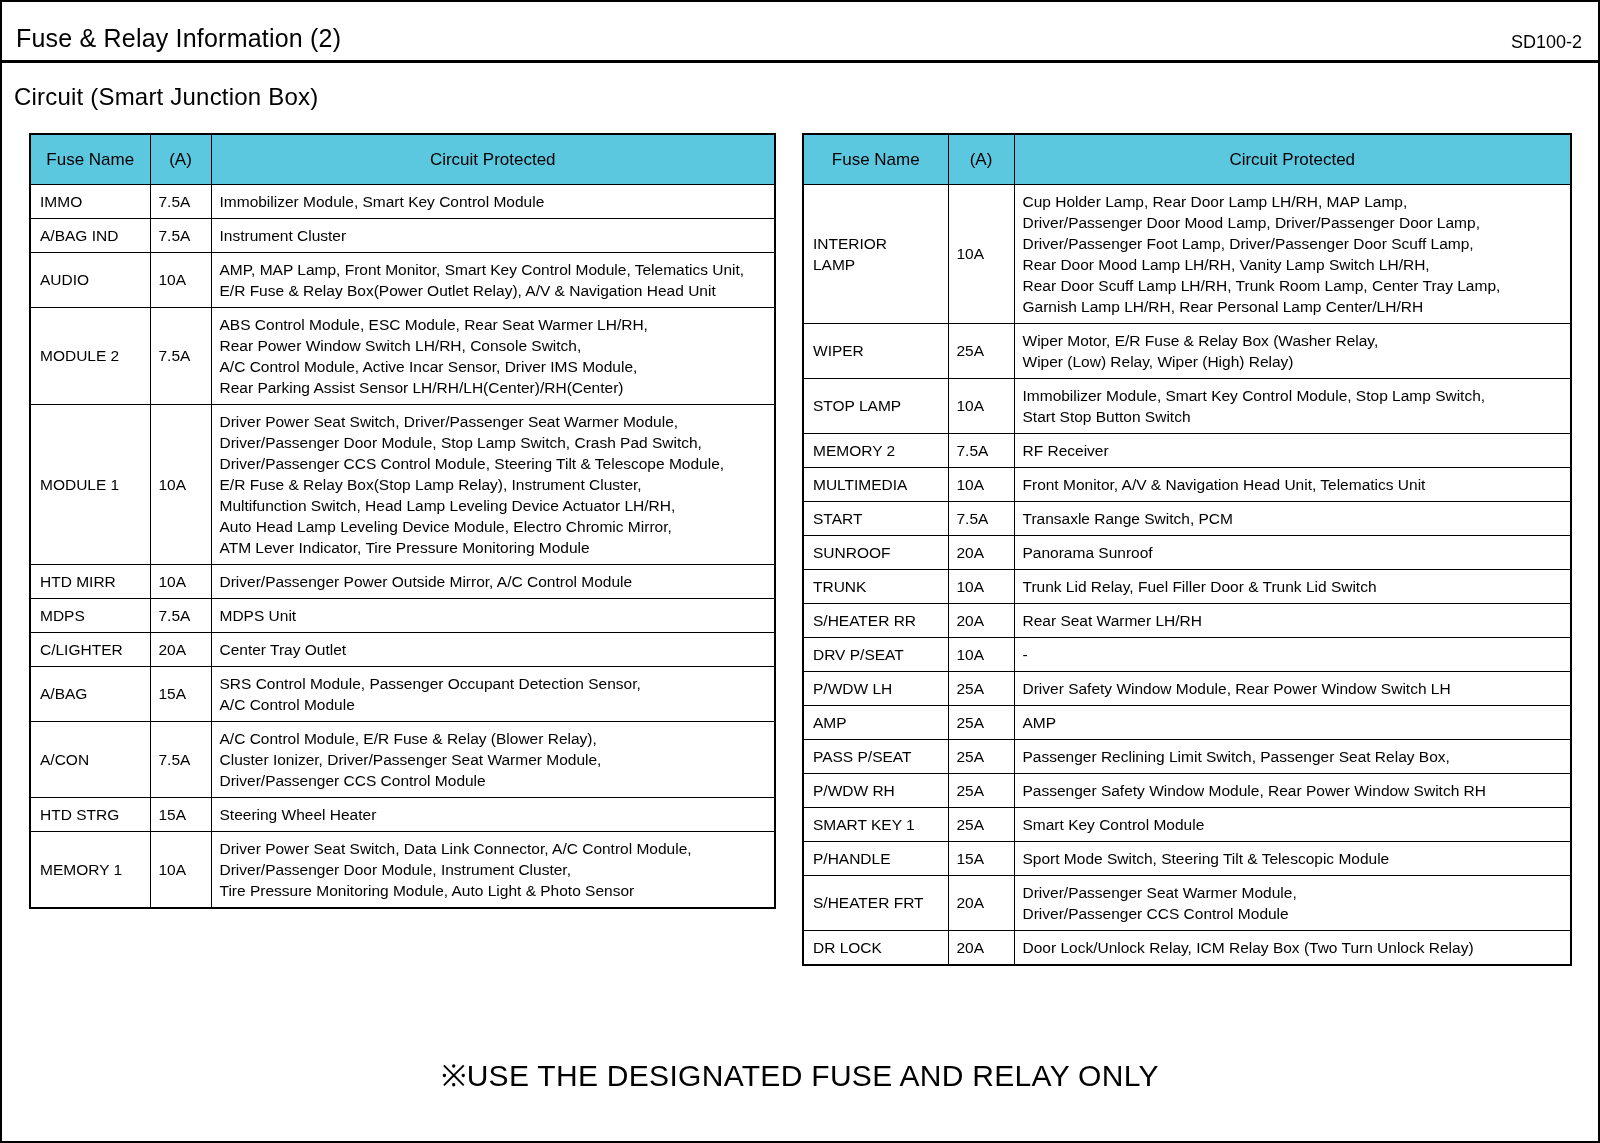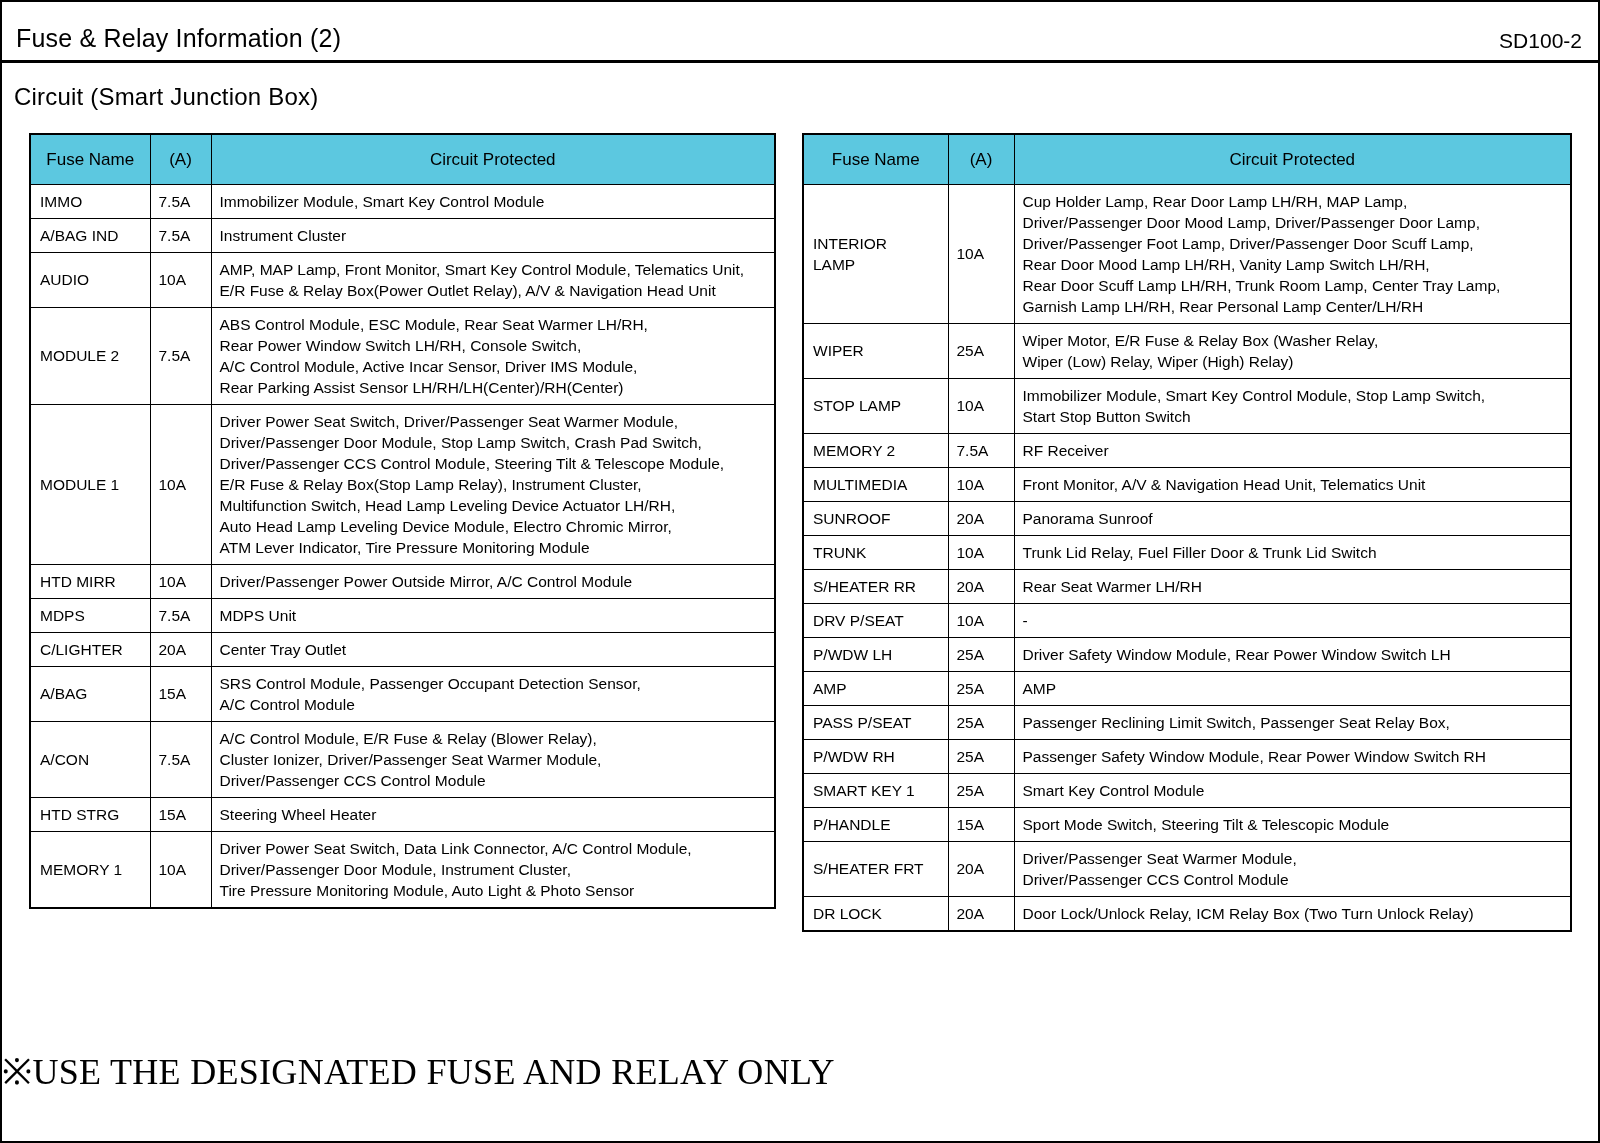--- a/index.html
+++ b/index.html
@@ -15,21 +15,21 @@
     overflow: hidden;
   }
   .topbar {
     display: flex;
     justify-content: space-between;
     align-items: flex-end;
     padding: 22px 16px 7px 14px;
     border-bottom: 3px solid #000;
   }
   .topbar .title { font-size: 25px; letter-spacing: 0.2px; }
-  .topbar .code  { font-size: 21px; }
+  .topbar .code  { font-size: 18px; }
   .section-title {
     font-size: 24px;
     margin: 20px 0 0 12px;
     letter-spacing: 0.2px;
   }
   .tables {
     display: flex;
     align-items: flex-start;
     gap: 26px;
     padding: 22px 12px 0 27px;
@@ -61,24 +61,23 @@
   .t-left  { width: 747px; }
   .t-left  .col-name, .t-left  col.c-name { width: 120px; margin-left: 43px; }
   .t-left  col.c-amp  { width: 61px; }
   .t-right { width: 770px; }
   .t-right col.c-name { width: 145px; }
   .t-right col.c-amp  { width: 66px; }
   .footer {
     position: absolute;
     left: 0; right: 0;
     bottom: 46px;
-    text-align: left;
-    font-size: 36px;
+    text-align: center;
+    font-size: 30px;
     letter-spacing: 0.3px;
-    font-family: Liberation Serif, serif;
   }
 </style>
 </head>
 <body>
 
 <div class="page">
 
   <div class="topbar">
     <div class="title">Fuse &amp; Relay Information (2)</div>
     <div class="code">SD100-2</div>
@@ -221,20 +220,25 @@
             <td class="col-name">MEMORY 2</td>
             <td class="col-amp">7.5A</td>
             <td class="col-circuit">RF Receiver</td>
           </tr>
           <tr>
             <td class="col-name">MULTIMEDIA</td>
             <td class="col-amp">10A</td>
             <td class="col-circuit">Front Monitor, A/V &amp; Navigation Head Unit, Telematics Unit</td>
           </tr>
           <tr>
+            <td class="col-name">START</td>
+            <td class="col-amp">7.5A</td>
+            <td class="col-circuit">Transaxle Range Switch, PCM</td>
+          </tr>
+          <tr>
             <td class="col-name">SUNROOF</td>
             <td class="col-amp">20A</td>
             <td class="col-circuit">Panorama Sunroof</td>
           </tr>
           <tr>
             <td class="col-name">TRUNK</td>
             <td class="col-amp">10A</td>
             <td class="col-circuit">Trunk Lid Relay, Fuel Filler Door &amp; Trunk Lid Switch</td>
           </tr>
           <tr>

